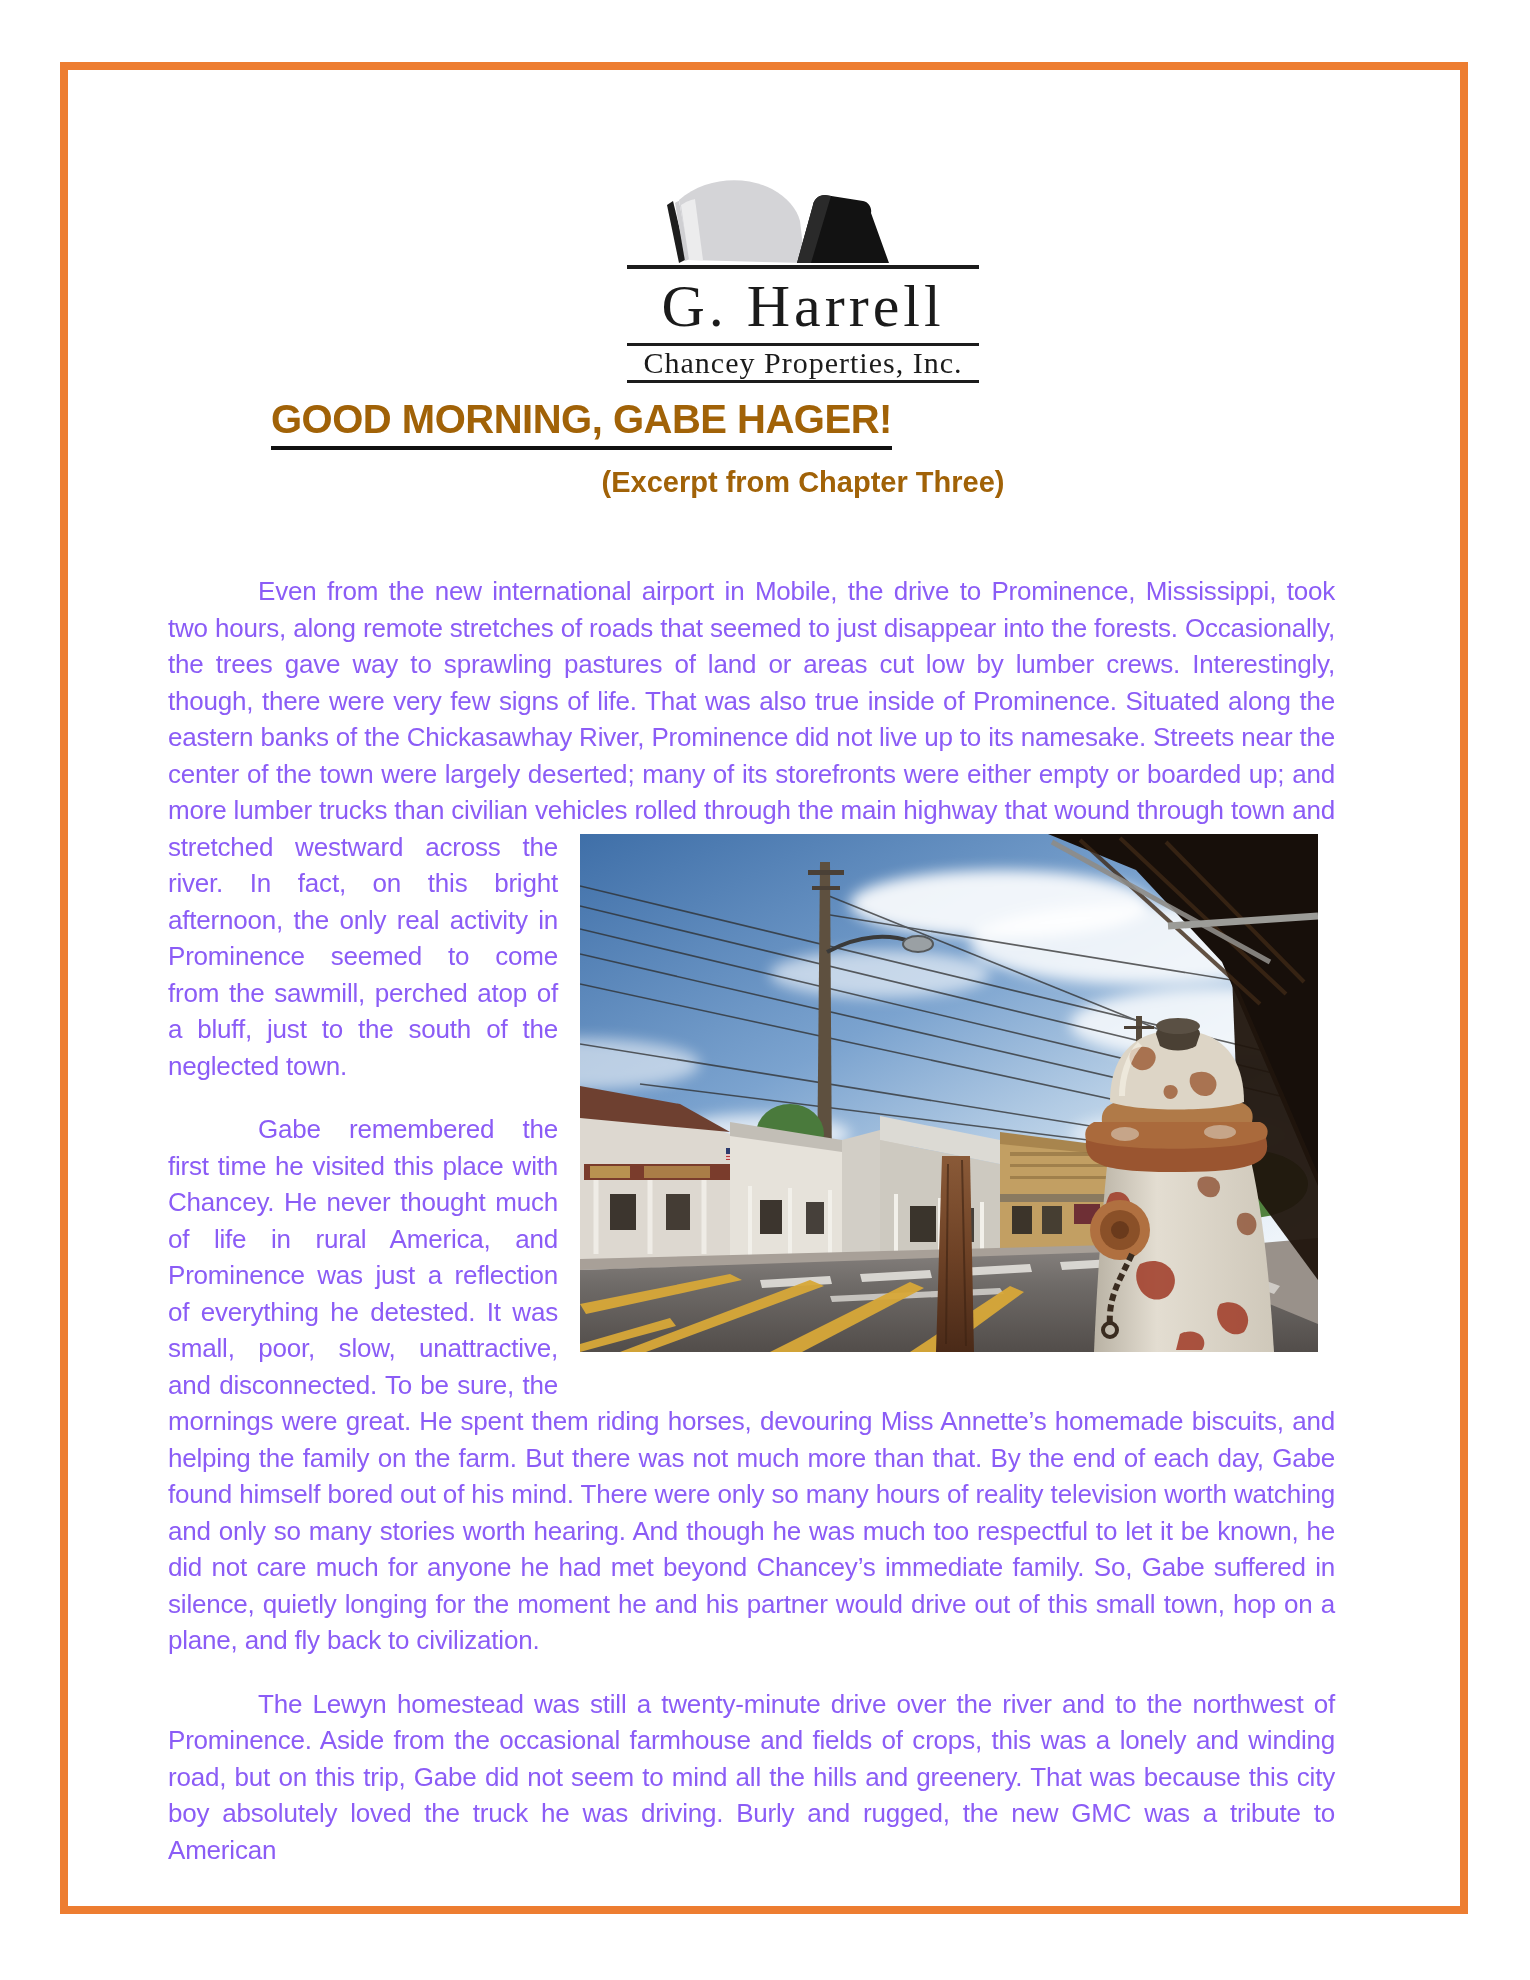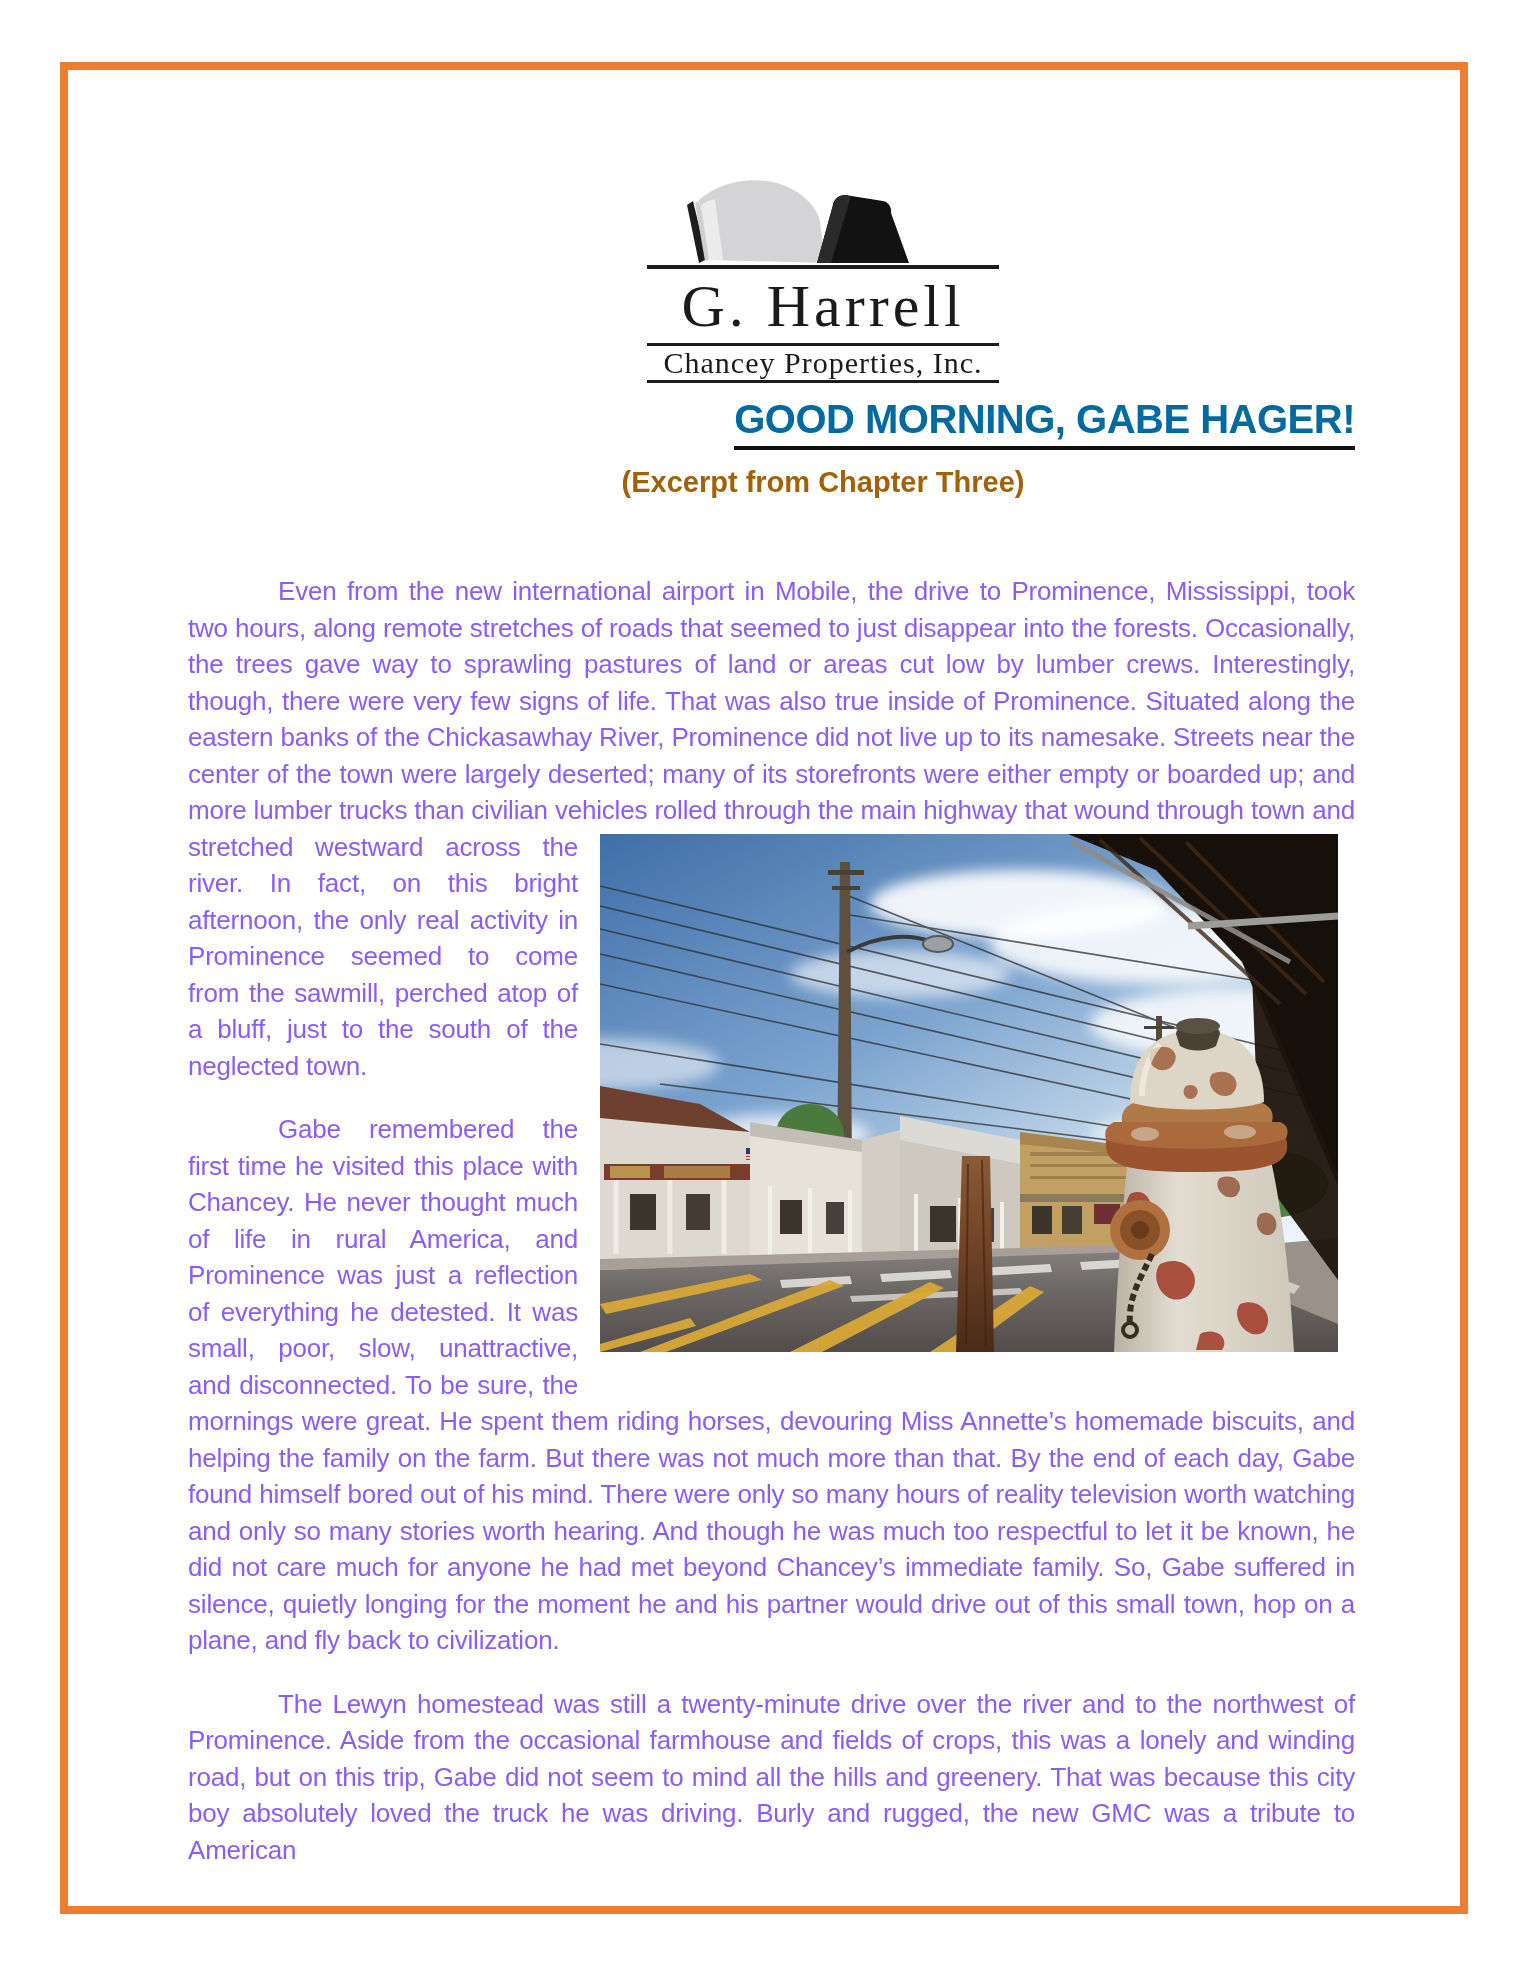--- a/index.html
+++ b/index.html
@@ -1,33 +1,33 @@
 <!DOCTYPE html>
 <html><head>
 <meta charset="utf-8">
 <style>
   html,body{margin:0;padding:0;background:#ffffff;}
   .page{position:relative;width:1530px;height:1980px;background:#ffffff;overflow:hidden;
         font-family:"Liberation Sans","DejaVu Sans",sans-serif;color:#1a1a1a;}
   .page-border{position:absolute;left:60px;top:62px;width:1392px;height:1836px;
         border:8px solid #ED7D31;}
-  .content{position:absolute;left:188px;top:0;width:1167px;}
+  .content{position:absolute;left:168px;top:0;width:1167px;}
 
   
   .logo{width:352px;margin:175px 0 0 459px;}
   .logo-books{display:block;width:352px;height:90px;}
   .logo-namebox{border-top:4px solid #1c1c1c;border-bottom:3px solid #1c1c1c;}
   .logo-name{font-family:"Liberation Serif","DejaVu Serif",serif;font-size:60px;line-height:74px;
         text-align:center;letter-spacing:4px;color:#1b1b1b;}
   .logo-tagline{font-family:"Liberation Serif","DejaVu Serif",serif;font-size:30px;line-height:34px;
         text-align:center;letter-spacing:1px;color:#1b1b1b;border-bottom:3px solid #1c1c1c;}
 
   
-  .title{margin:14px 0 0 0;padding-left:103px;text-align:right;font-size:40px;line-height:44px;
-        font-weight:700;letter-spacing:-0.5px;color:#0369a1;}
+  .title{margin:14px 0 0 0;padding-left:103px;text-align:left;font-size:40px;line-height:44px;
+        font-weight:700;letter-spacing:-0.5px;color:#a16207;}
   .title span{border-bottom:4px solid #111;padding-bottom:5px;}
   .subtitle{margin:24px 0 0 0;padding-left:103px;text-align:center;font-size:29px;line-height:34px;
         font-weight:700;color:#a16207;}
 
   
   .body-para{margin:0 0 27px 0;font-size:26px;line-height:36.5px;letter-spacing:-0.2px;
         text-align:justify;text-indent:90px;color:#8b5cf6;}
   .p1{margin-top:74px;}
   .spacer-float{float:right;width:0;height:261px;}
   .photo-float{float:right;clear:right;width:738px;height:518px;

